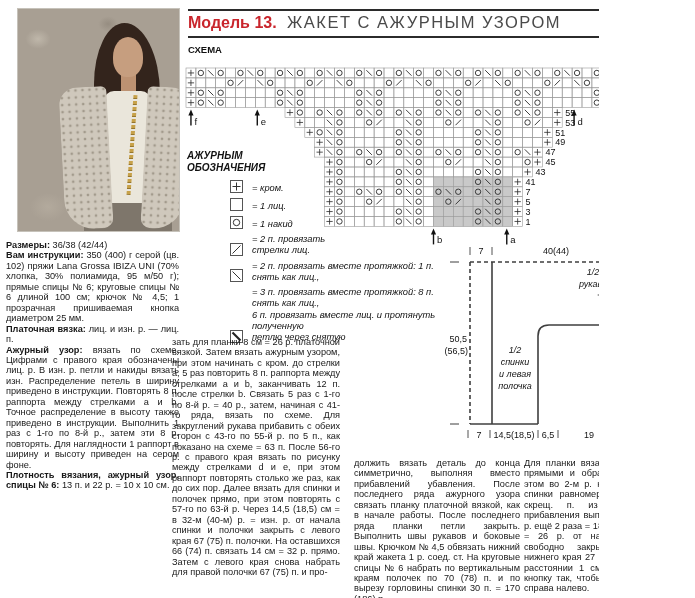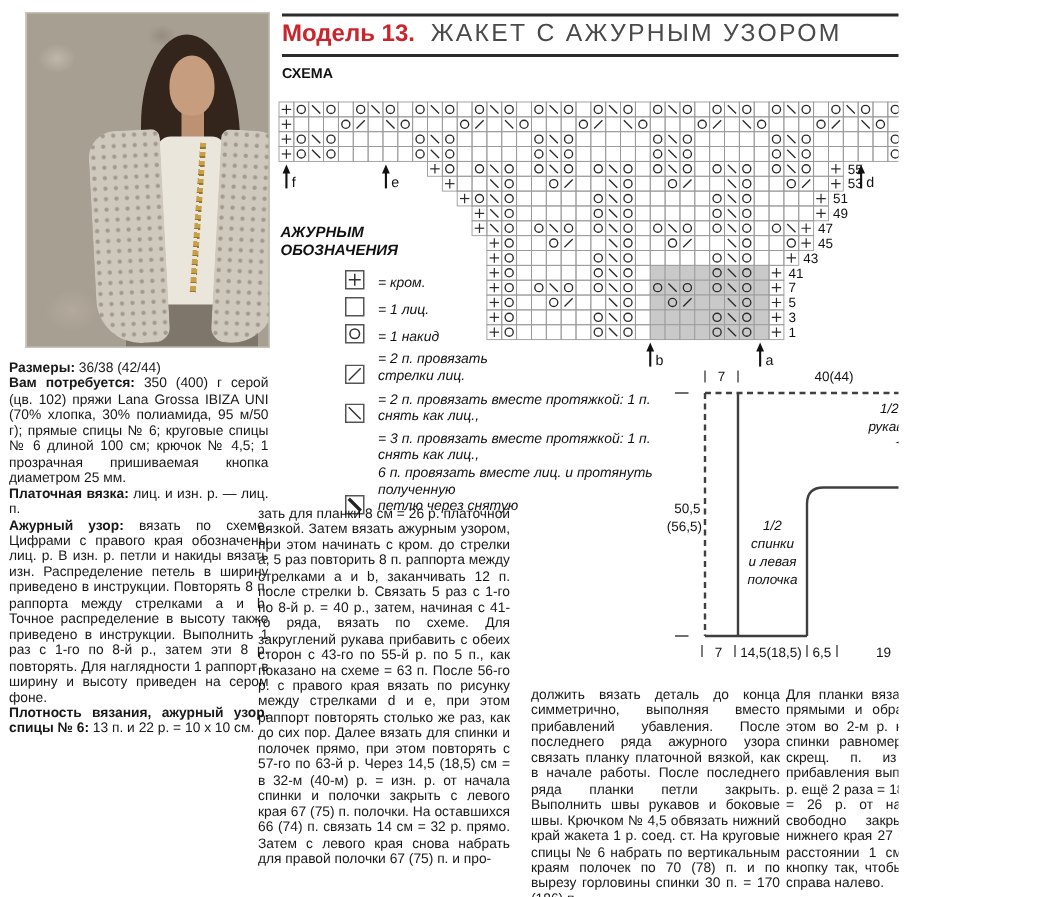--- a/index.html
+++ b/index.html
@@ -945,21 +945,21 @@
           <div class="lg-lines">
             <div>=  2 п. провязать вместе протяжкой: 1 п. снять как лиц.,</div>
           </div>
         </div>
         <div class="lg-item">
           <svg width="14" height="14" class="lg-sym">
             <rect x="0.5" y="0.5" width="12" height="12" fill="none" stroke="#555" stroke-width="1"></rect>
             <line x1="2.5" y1="2.5" x2="10.5" y2="10.5" stroke="#222" stroke-width="2.2"></line>
           </svg>
           <div class="lg-lines">
-            <div>=  3 п. провязать вместе протяжкой: 1 п. снять как лиц.,</div>
+            <div>=  3 п. провязать вместе протяжкой: 8 п. снять как лиц.,</div>
             <div>6 п. провязать вместе лиц. и протянуть полученную</div>
             <div>петлю через снятую</div>
           </div>
         </div>
       </div>
   </div>
 
   <svg id="schematic-svg" width="255" height="222" viewBox="0 0 255 222">
       <line x1="30" y1="26" x2="205" y2="26" stroke="#3f3f3f" stroke-width="1.6" stroke-dasharray="4,3"></line>
       <line x1="30" y1="26" x2="30" y2="188" stroke="#3f3f3f" stroke-width="1.6" stroke-dasharray="4,3"></line>
@@ -1003,21 +1003,21 @@
       <line x1="205" y1="59" x2="160" y2="59" stroke="#3f3f3f" stroke-width="1.1" stroke-dasharray="none"></line>
       <path d="M168,55.6 L168,62.4 L157,59 Z" fill="#111"></path>
       <text x="75" y="117" font-size="9" font-family="Liberation Sans, sans-serif" fill="#111" text-anchor="middle" font-style="italic">1/2</text>
       <text x="75" y="129" font-size="9" font-family="Liberation Sans, sans-serif" fill="#111" text-anchor="middle" font-style="italic">спинки</text>
       <text x="75" y="141" font-size="9" font-family="Liberation Sans, sans-serif" fill="#111" text-anchor="middle" font-style="italic">и левая</text>
       <text x="75" y="153" font-size="9" font-family="Liberation Sans, sans-serif" fill="#111" text-anchor="middle" font-style="italic">полочка</text>
     </svg>
 
   <div class="textcol" id="col1">
       <p><b>Размеры:</b> 36/38 (42/44)</p>
-      <p><b>Вам потребуется:</b> 350 (400) г серой (цв. 102) пряжи Lana Grossa IBIZA UNI (70% хлопка, 30% полиамида, 95 м/50 г); прямые спицы № 6; круговые спицы № 6 длиной 100 см; крючок № 4,5; 1 прозрачная пришиваемая кнопка диаметром 25 мм.</p>
+      <p><b>Вам инструкции:</b> 350 (400) г серой (цв. 102) пряжи Lana Grossa IBIZA UNI (70% хлопка, 30% полиамида, 95 м/50 г); прямые спицы № 6; круговые спицы № 6 длиной 100 см; крючок № 4,5; 1 прозрачная пришиваемая кнопка диаметром 25 мм.</p>
       <p><b>Платочная вязка:</b> лиц. и изн. р. — лиц. п.</p>
       <p><b>Ажурный узор:</b> вязать по схеме. Цифрами с правого края обозначены лиц. р. В изн. р. петли и накиды вязать изн. Распределение петель в ширину приведено в инструкции. Повторять 8 п. раппорта между стрелками a и b. Точное распределение в высоту также приведено в инструкции. Выполнить 1 раз с 1-го по 8-й р., затем эти 8 р. повторять. Для наглядности 1 раппорт в ширину и высоту приведен на сером фоне.</p>
       <p><b>Плотность вязания, ажурный узор, спицы № 6:</b> 13 п. и 22 р. = 10 х 10 см.</p>
     </div>
   <div class="textcol" id="col2">
       <p>зать для планки 8 см = 26 р. платочной вязкой. Затем вязать ажурным узором, при этом начинать с кром. до стрелки a, 5 раз повторить 8 п. раппорта между стрелками a и b, заканчивать 12 п. после стрелки b. Связать 5 раз с 1-го по 8-й р. = 40 р., затем, начиная с 41-го ряда, вязать по схеме. Для закруглений рукава прибавить с обеих сторон с 43-го по 55-й р. по 5 п., как показано на схеме = 63 п. После 56-го р. с правого края вязать по рисунку между стрелками d и e, при этом раппорт повторять столько же раз, как до сих пор. Далее вязать для спинки и полочек прямо, при этом повторять с 57-го по 63-й р. Через 14,5 (18,5) см = в 32-м (40-м) р. = изн. р. от начала спинки и полочки закрыть с левого края 67 (75) п. полочки. На оставшихся 66 (74) п. связать 14 см = 32 р. прямо. Затем с левого края снова набрать для правой полочки 67 (75) п. и про-</p>
     </div>
   <div class="textcol" id="col3">
       <p>должить вязать деталь до конца симметрично, выполняя вместо прибавлений убавления. После последнего ряда ажурного узора связать планку платочной вязкой, как в начале работы. После последнего ряда планки петли закрыть. Выполнить швы рукавов и боковые швы. Крючком № 4,5 обвязать нижний край жакета 1 р. соед. ст. На круговые спицы № 6 набрать по вертикальным краям полочек по 70 (78) п. и по вырезу горловины спинки 30 п. = 170 (186) п.</p>
     </div>

